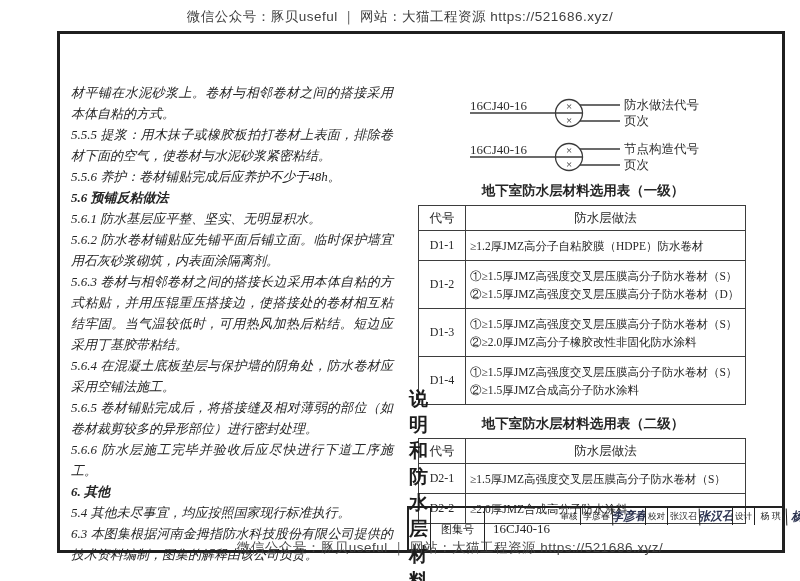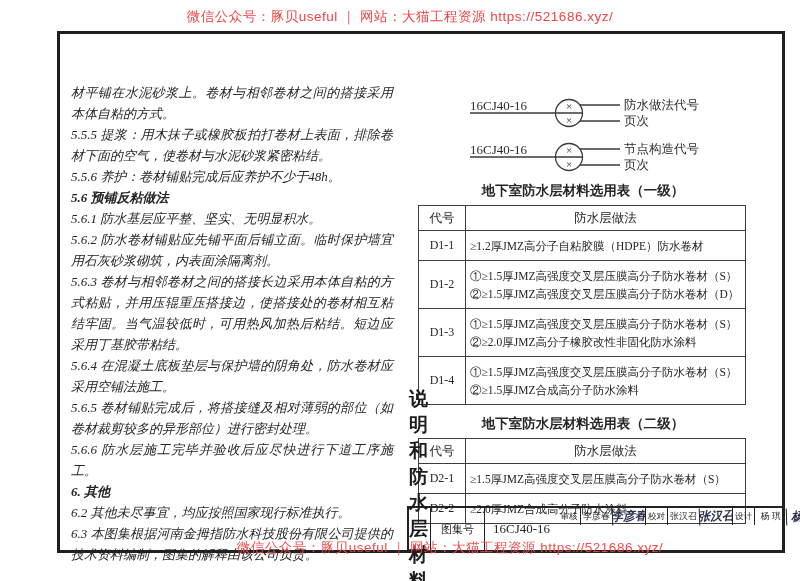--- a/index.html
+++ b/index.html
@@ -2,21 +2,21 @@
 <html><head>
 <meta charset="utf-8">
 <style>
   html,body { margin:0; padding:0; background:#ffffff; }
   .page {
     position:relative; width:800px; height:581px; background:#ffffff;
     font-family:"Liberation Serif","DejaVu Serif",serif; color:#262626;
     overflow:hidden;
   }
   .watermark {
-    position:absolute; color:#ef4444;
+    position:absolute; color:#404040;
     font-family:"Liberation Sans","DejaVu Sans",sans-serif;
     font-size:13.5px; letter-spacing:.5px; white-space:nowrap;
   }
   .wm-top { top:8px; left:0; width:100%; text-align:center; }
   .wm-bottom { top:539px; left:120px; width:660px; text-align:center; z-index:6; opacity:.95; }
   .frame {
     position:absolute; left:57px; top:31px; width:728px; height:522px;
     border:3px solid #1f1f1f; box-sizing:border-box; background:#fff;
   }
   
@@ -82,21 +82,21 @@
     <p>5.5.5 提浆：用木抹子或橡胶板拍打卷材上表面，排除卷材下面的空气，使卷材与水泥砂浆紧密粘结。</p>
     <p>5.5.6 养护：卷材铺贴完成后应养护不少于48h。</p>
     <p class="bold">5.6 预铺反粘做法</p>
     <p>5.6.1 防水基层应平整、坚实、无明显积水。</p>
     <p>5.6.2 防水卷材铺贴应先铺平面后铺立面。临时保护墙宜用石灰砂浆砌筑，内表面涂隔离剂。</p>
     <p>5.6.3 卷材与相邻卷材之间的搭接长边采用本体自粘的方式粘贴，并用压辊重压搭接边，使搭接处的卷材相互粘结牢固。当气温较低时，可用热风加热后粘结。短边应采用丁基胶带粘结。</p>
     <p>5.6.4 在混凝土底板垫层与保护墙的阴角处，防水卷材应采用空铺法施工。</p>
     <p>5.6.5 卷材铺贴完成后，将搭接缝及相对薄弱的部位（如卷材裁剪较多的异形部位）进行密封处理。</p>
     <p>5.6.6 防水层施工完毕并验收后应尽快进行下道工序施工。</p>
     <p class="bold">6. 其他</p>
-    <p class="gap">6.2 其他未尽事宜，均应按照国家现行标准执行。</p>
+    <p class="gap">5.4 其他未尽事宜，均应按照国家现行标准执行。</p>
     <p class="gap">6.3 本图集根据河南金拇指防水科技股份有限公司提供的技术资料编制，图集的解释由该公司负责。</p>
   </div>
 
   <div class="rightcol">
 
     <svg class="diagram" width="278" height="44">
       <text class="pref" x="0" y="26">16CJ40-16</text>
       <line x1="0" y1="29" x2="113" y2="29"></line>
       <circle cx="99" cy="29" r="13.5"></circle>
       <text class="x" x="96" y="26">×</text>

